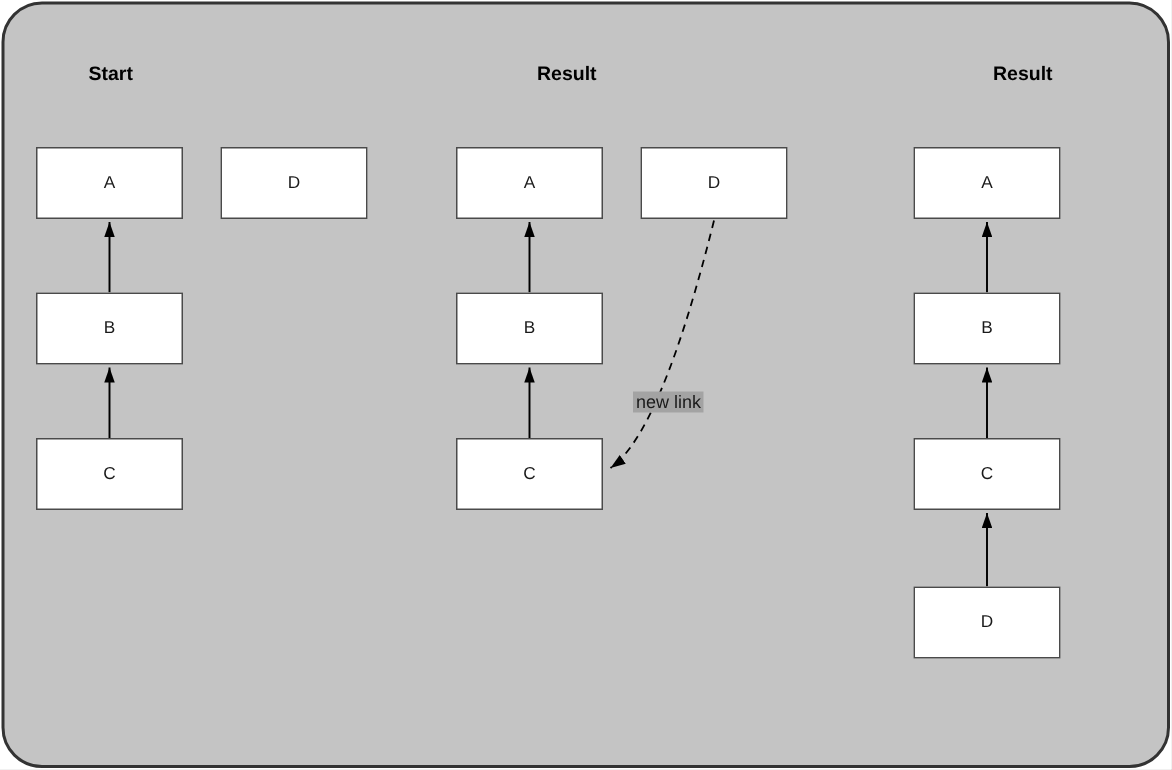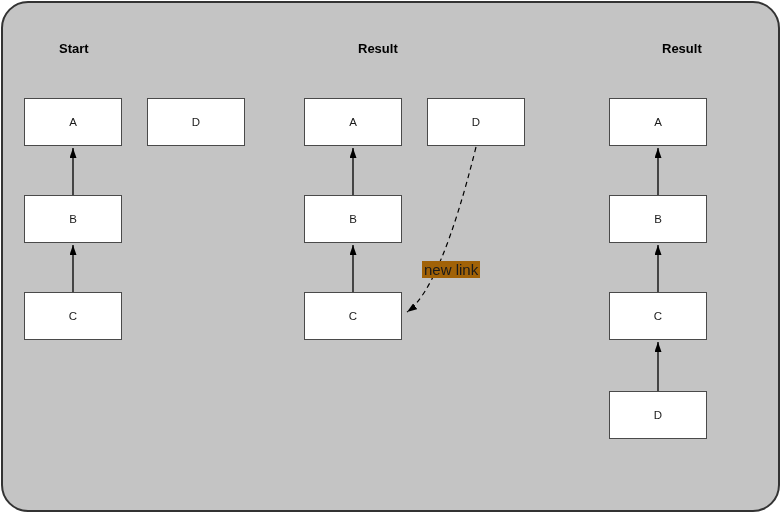--- a/index.html
+++ b/index.html
@@ -39,23 +39,23 @@
     background: #ffffff;
     border: 1.5px solid #4a4a4a;
     display: flex;
     align-items: center;
     justify-content: center;
     font-size: 11.5px;
     color: #1a1a1a;
   }
   .edge-label {
     position: absolute;
-    font-size: 15px;
+    font-size: 12px;
     color: #1a1a1a;
-    background: #a16207;
+    background: #a3a3a3;
     padding: 0 2px;
     white-space: nowrap;
   }
 </style>
 </head>
 <body>
 
 <div class="canvas">
 
   <div class="frame"></div>

